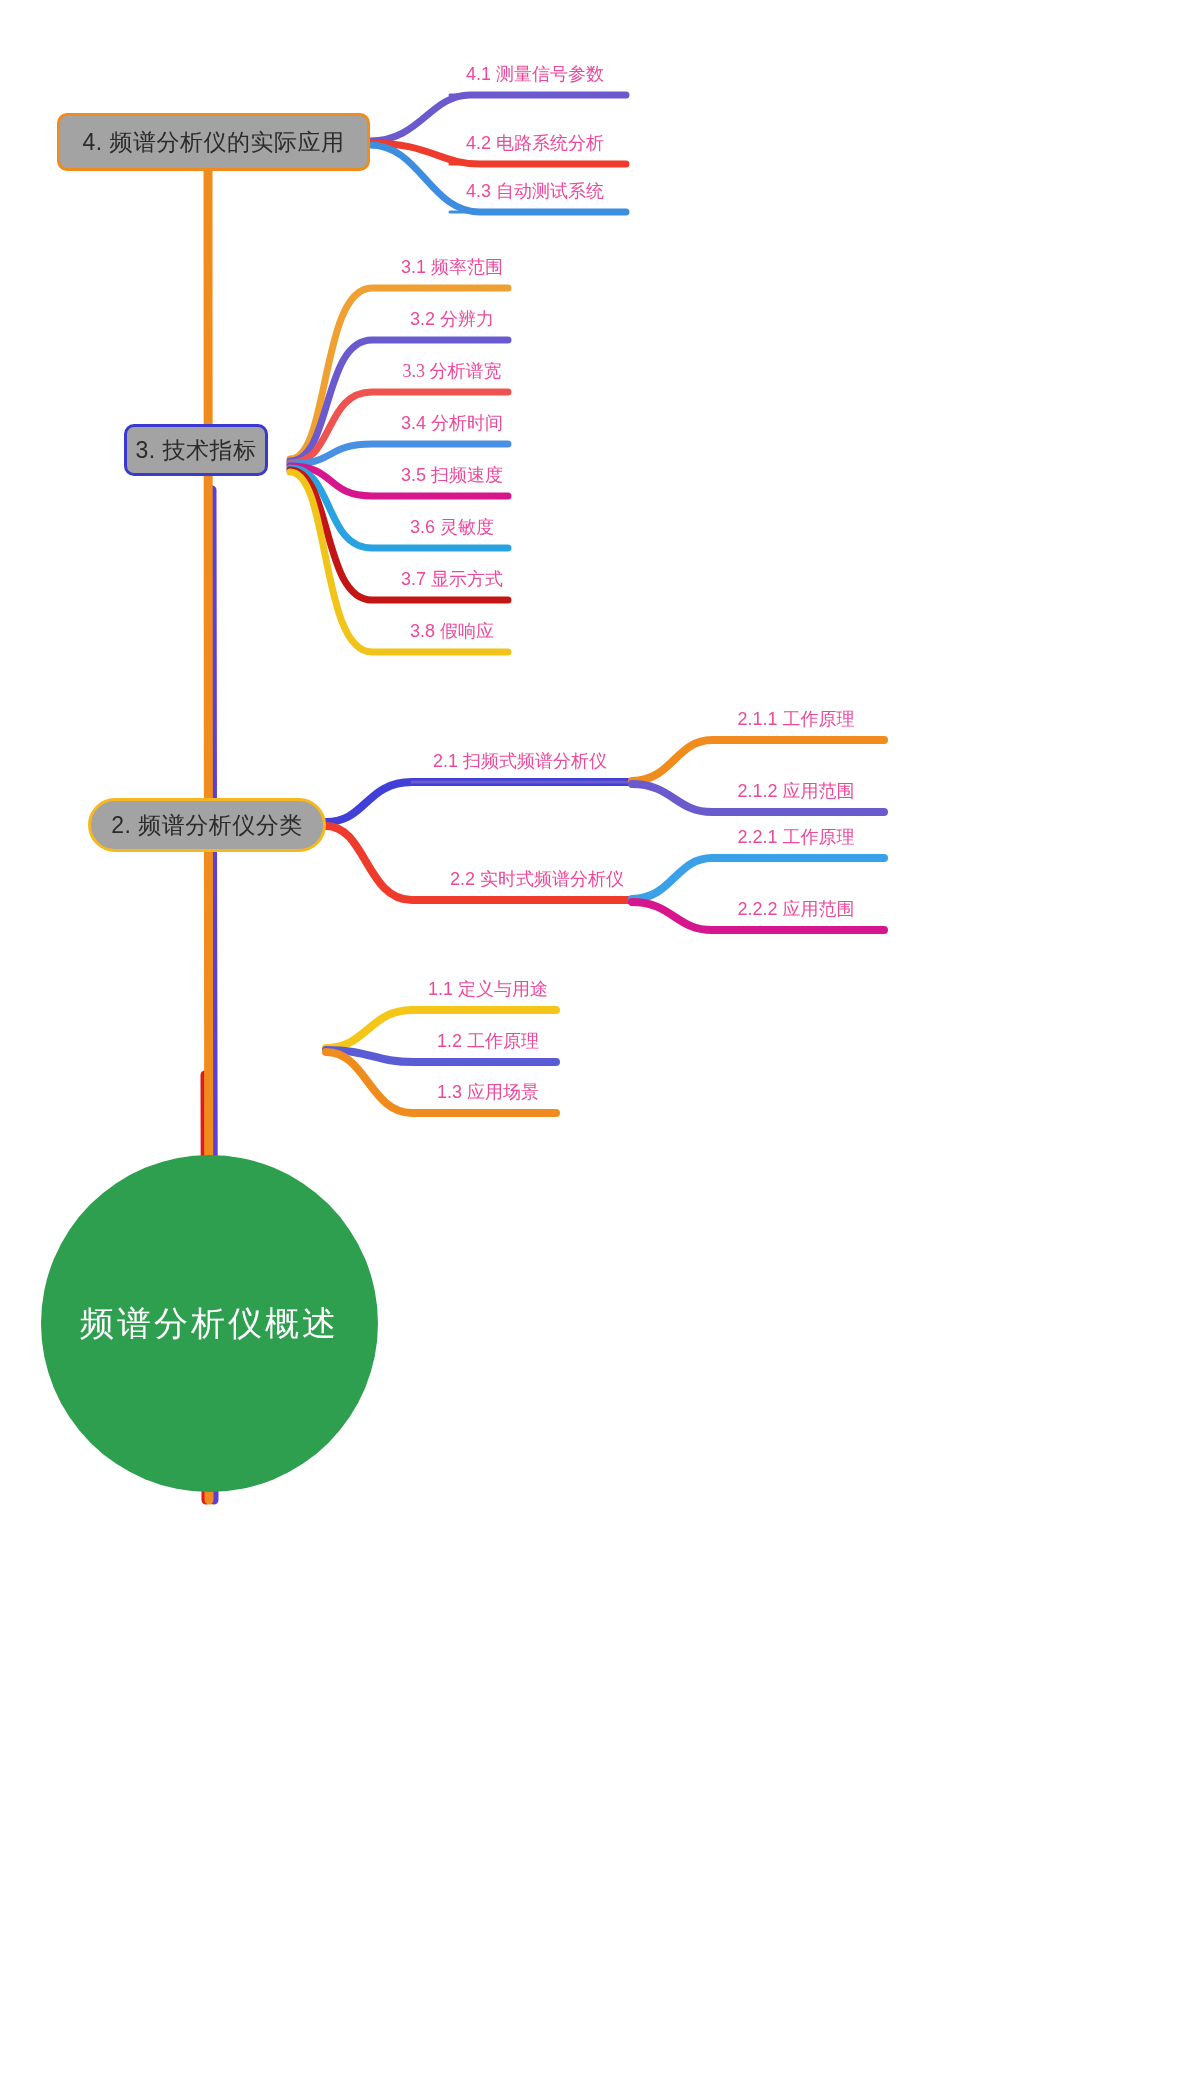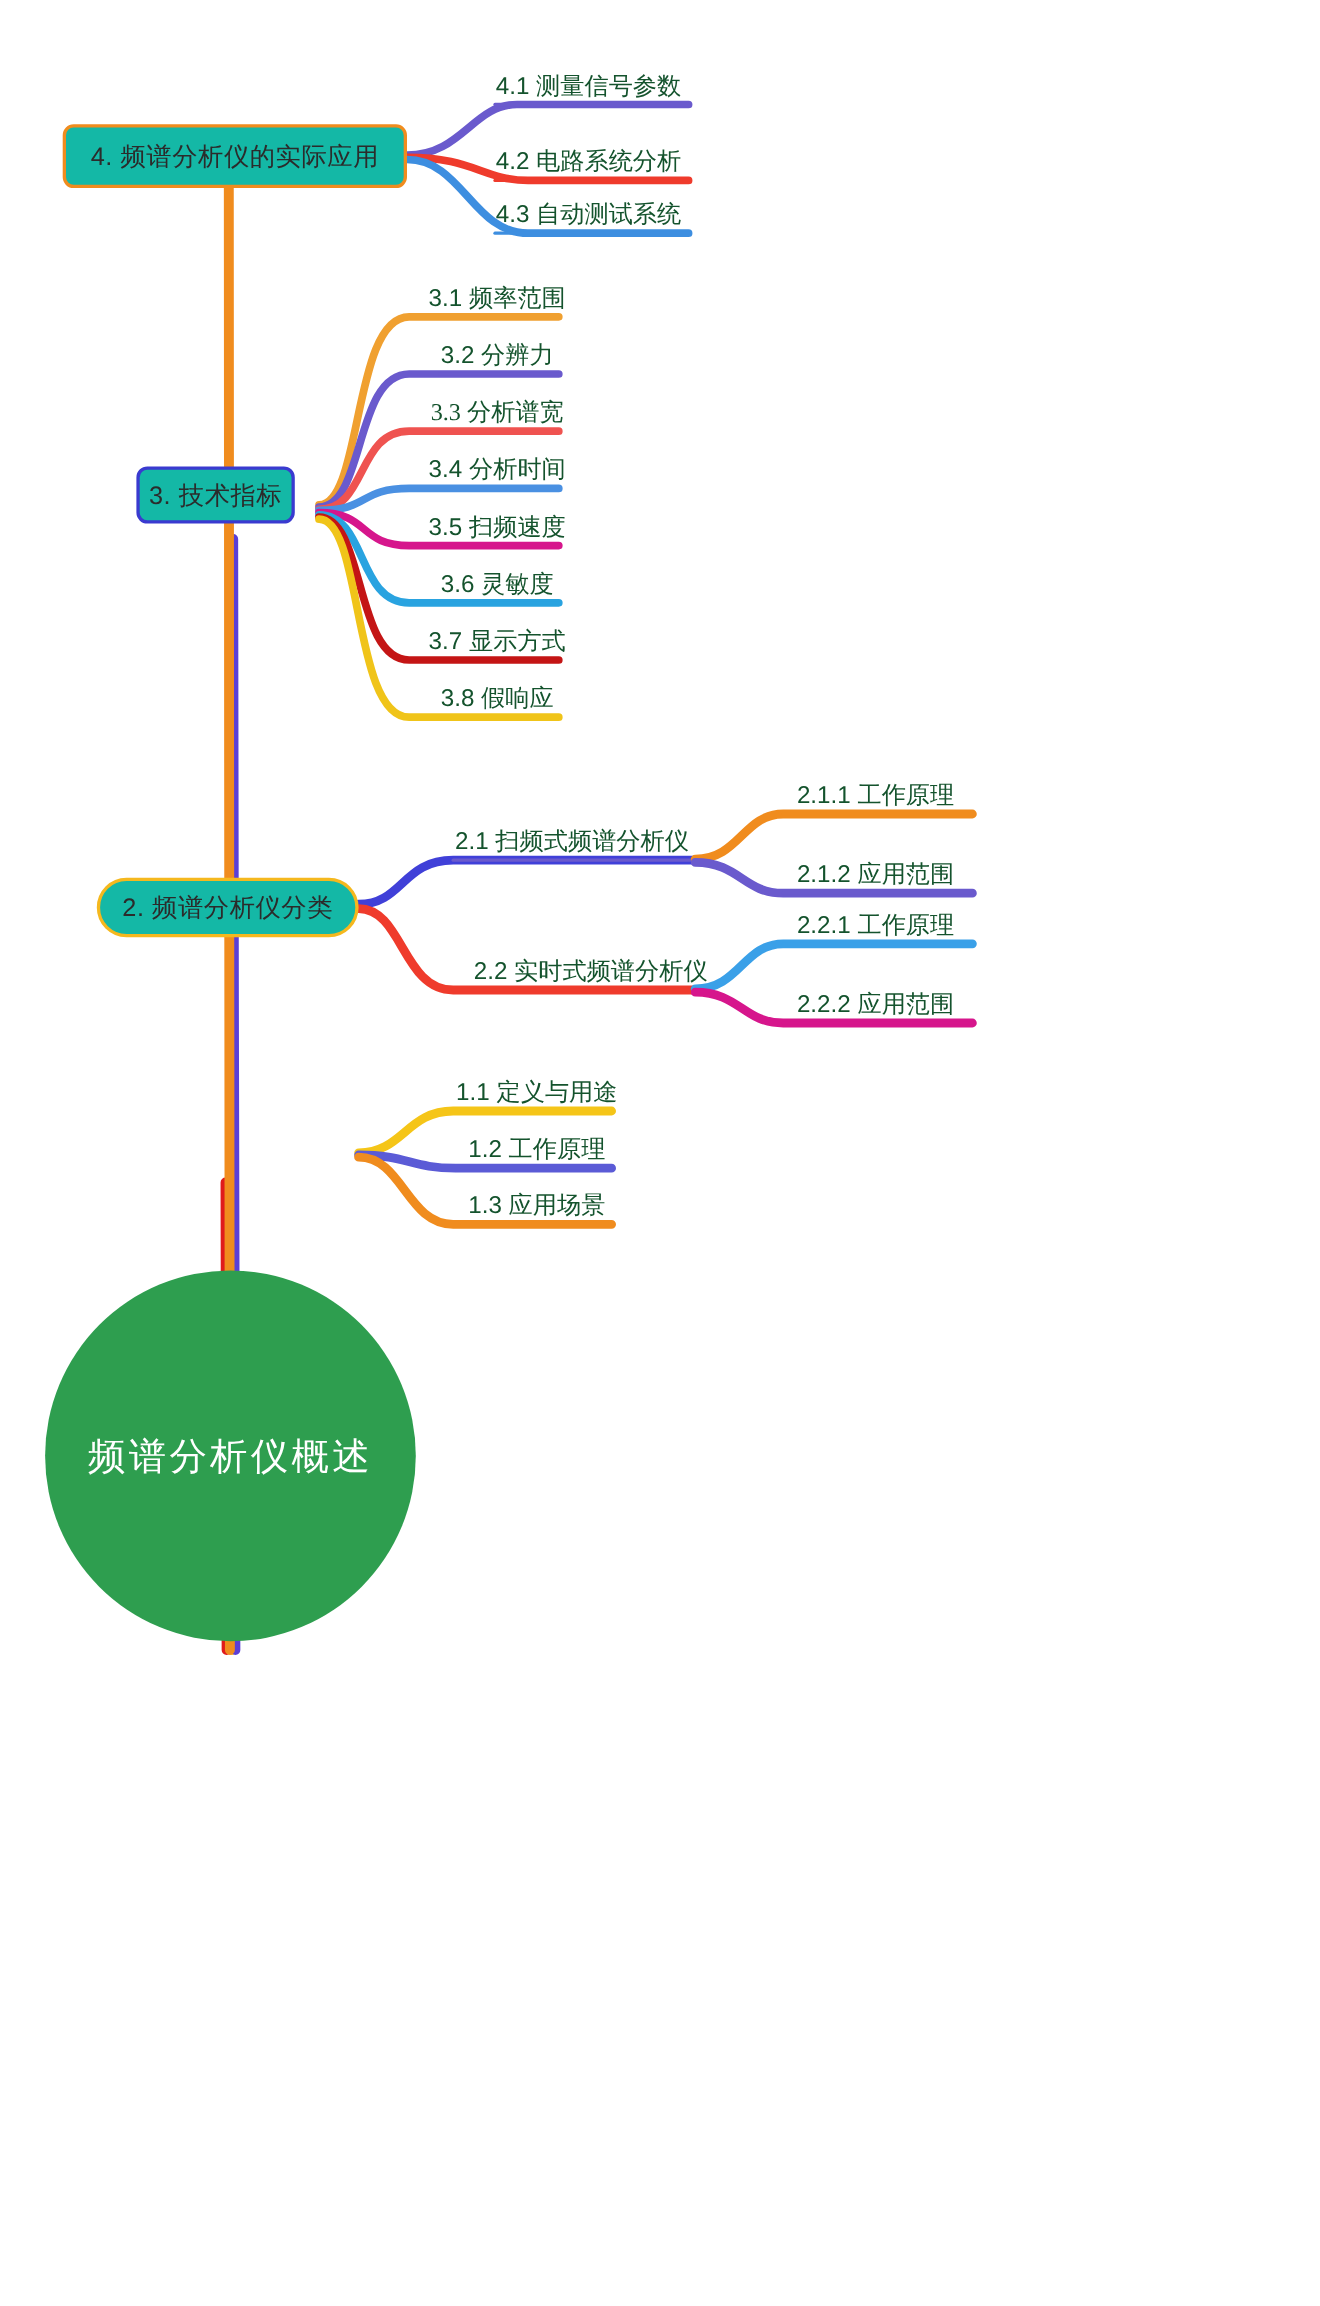--- a/index.html
+++ b/index.html
@@ -2,27 +2,27 @@
 <html><head>
 <meta charset="utf-8">
 <style>
   html,body{margin:0;padding:0;background:#ffffff;}
   body{width:1200px;height:2096px;position:relative;overflow:hidden;
        font-family:"Liberation Sans","DejaVu Sans",sans-serif;}
   #stage{position:absolute;left:0;top:0;width:1200px;height:2096px;}
   svg#links{position:absolute;left:0;top:0;width:1200px;height:2096px;}
   .node{position:absolute;box-sizing:border-box;white-space:nowrap;}
   .boxnode{
-    border:3px solid #000;border-radius:10px;background:#14b8a6;
+    border:3px solid #000;border-radius:10px;background:#a3a3a3;
     color:#2b2b2b;font-size:23px;letter-spacing:.5px;
     display:flex;align-items:center;justify-content:center;
   }
   .leaf{
-    color:#14532d;font-size:22px;background:transparent;
-    display:flex;align-items:flex-end;justify-content:center;
+    color:#ec4899;font-size:18px;background:transparent;
+    display:flex;align-items:flex-start;justify-content:center;
     padding-bottom:2px;
   }
   .root-circle{
     position:absolute;border-radius:50%;
     background:#2e9e4f;color:#ffffff;
     display:flex;align-items:center;justify-content:center;
     font-size:34px;letter-spacing:3px;
   }
 </style>
 </head>

